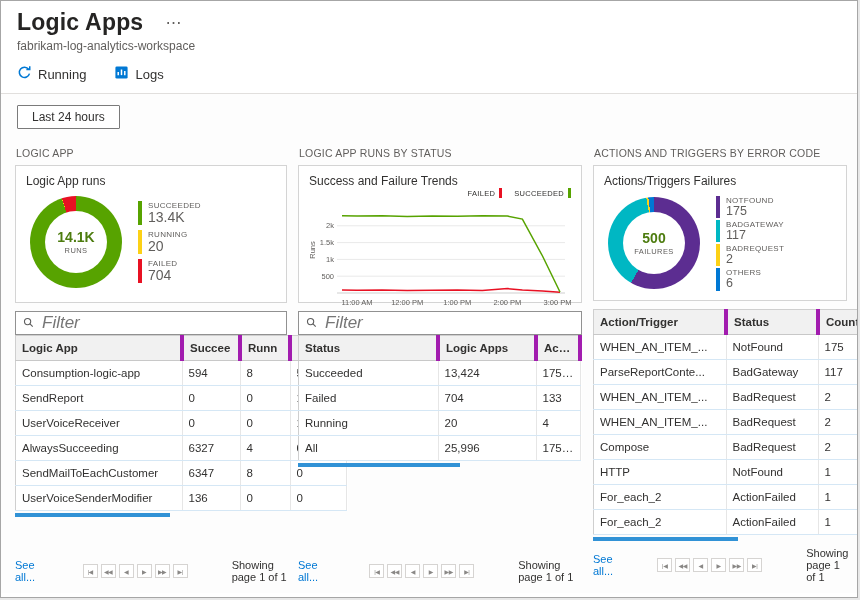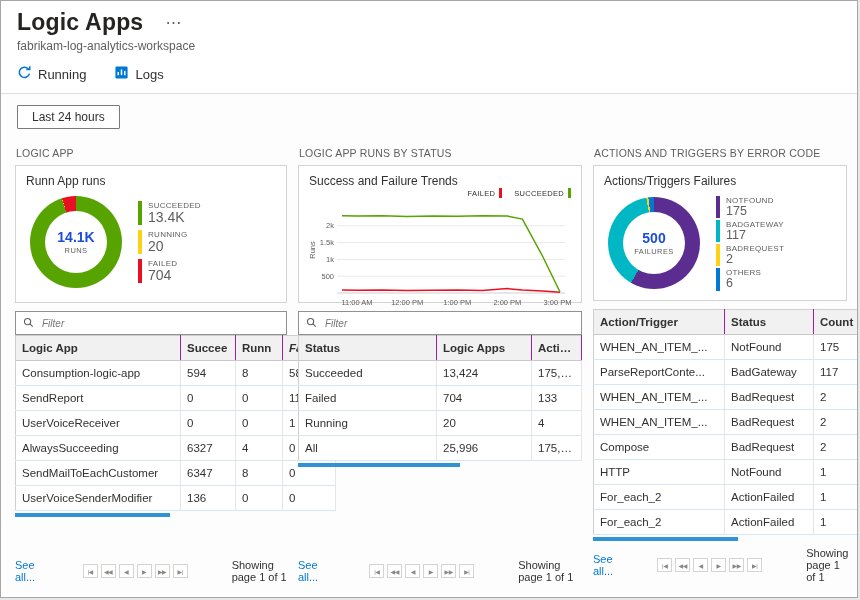--- a/index.html
+++ b/index.html
@@ -19,43 +19,43 @@
   
   .columns{display:flex;gap:11px;padding:4px 14px 10px 14px;height:452px;box-sizing:border-box;background:#fdfdfd;}
   .col{display:flex;flex-direction:column;box-sizing:border-box;}
   .col1{width:272px;} .col2{width:290px;} .col3{width:254px;}
   .sec-label{font-size:10.5px;color:#605e5c;letter-spacing:.2px;margin:2px 0 6px 1px;}
   .card{position:relative;border:1px solid #d4d4d4;background:#fff;height:138px;box-sizing:border-box;padding:8px 10px;margin-bottom:8px;}
   .card-title{font-size:12px;color:#323130;}
   .donut-row{display:flex;align-items:center;gap:16px;margin-top:8px;padding-left:4px;}
   .donut{width:92px;height:92px;border-radius:50%;position:relative;flex:none;}
   .donut-hole{position:absolute;inset:15px;background:#fff;border-radius:50%;display:flex;flex-direction:column;align-items:center;justify-content:center;}
-  .dv{font-size:14px;font-weight:700;color:#1d4ed8;}
+  .dv{font-size:14px;font-weight:700;color:#4d7c0f;}
   .dl{font-size:7.5px;color:#605e5c;letter-spacing:.4px;margin-top:1px;}
   .legend{display:flex;flex-direction:column;gap:5px;}
   .legend.compact{gap:2px;}
   .lg-item{display:flex;gap:6px;align-items:stretch;}
   .lg-bar{width:4px;flex:none;}
   .lg-txt{display:flex;flex-direction:column;justify-content:center;}
   .lg-label{font-size:8px;color:#605e5c;letter-spacing:.3px;}
   .lg-value{font-size:14px;color:#605e5c;line-height:1.05;}
   .legend.compact .lg-value{font-size:12.5px;}
   
   .trend-legend{position:absolute;top:22px;right:10px;display:flex;gap:12px;}
   .tl-item{display:flex;align-items:center;gap:4px;font-size:7.5px;color:#323130;letter-spacing:.3px;}
   .tl-bar{width:3px;height:10px;display:inline-block;}
   #trend-wrap{margin-top:16px;}
   
   .filter{display:flex;align-items:center;gap:6px;border:1px solid #919191;background:#fff;height:24px;box-sizing:border-box;padding:0 7px;}
-  .filter input{border:none;outline:none;flex:1;font-family:inherit;font-size:10px;color:#323130;background:transparent;min-width:0;}
+  .filter input{border:none;outline:none;flex:1;font-family:inherit;font-size:17px;color:#323130;background:transparent;min-width:0;}
   .filter input::placeholder{font-style:italic;color:#767676;}
   
   table{width:100%;border-collapse:collapse;table-layout:fixed;border:1px solid #cfcfcf;background:#fff;}
   th,td{padding:6px 6px;font-size:11.5px;text-align:left;overflow:hidden;white-space:nowrap;text-overflow:ellipsis;}
-  th{background:#f1f1f1;font-weight:700;color:#323130;border-right:1px solid #a21caf;border-bottom:1px solid #c8c8c8;}
+  th{background:#f1f1f1;font-weight:700;color:#323130;border-right:4px solid #a21caf;border-bottom:1px solid #c8c8c8;}
   td{border-right:1px solid #e6e6e6;border-bottom:1px solid #d5e7f5;color:#323130;}
   #table1 th:nth-child(1){width:152px;} #table1 th:nth-child(2){width:42px;}
   #table1 th:nth-child(3){width:34px;} #table1 th:nth-child(4){width:40px;font-style:italic;}
   #table2 th:nth-child(1){width:125px;} #table2 th:nth-child(2){width:82px;}
   #table3 th:nth-child(1){width:118px;} #table3 th:nth-child(2){width:76px;} #table3 th:nth-child(3){width:42px;}
   .hbar{height:4px;width:57%;background:#3192d6;margin-top:2px;}
   
   .col-footer{margin-top:auto;display:flex;align-items:center;justify-content:space-between;font-size:11px;padding-top:6px;gap:44px;}
   .see-all{color:#0078d4;cursor:pointer;text-decoration:none;font-size:11px;}
   .pager{display:flex;gap:3px;}
@@ -100,21 +100,21 @@
 
   <div class="pill-row">
     <button class="pill">Last 24 hours</button>
   </div>
 
   <div class="columns">
 
     <div class="col col1">
       <div class="sec-label">LOGIC APP</div>
       <div class="card">
-        <div class="card-title">Runn App runs</div>
+        <div class="card-title">Logic App runs</div>
         <div class="donut-row">
           <div class="donut" id="donut1" style="background: conic-gradient(rgb(87, 163, 0) 0deg, rgb(87, 163, 0) 341.58deg, rgb(252, 209, 22) 341.58deg, rgb(252, 209, 22) 342.09deg, rgb(232, 17, 35) 342.09deg, rgb(232, 17, 35) 360deg);">
             <div class="donut-hole">
               <div class="dv">14.1K</div>
               <div class="dl">RUNS</div>
             </div>
           </div>
           <div class="legend" id="legend1">
               <div class="lg-item">
                 <span class="lg-bar" style="background:#57a300"></span>

